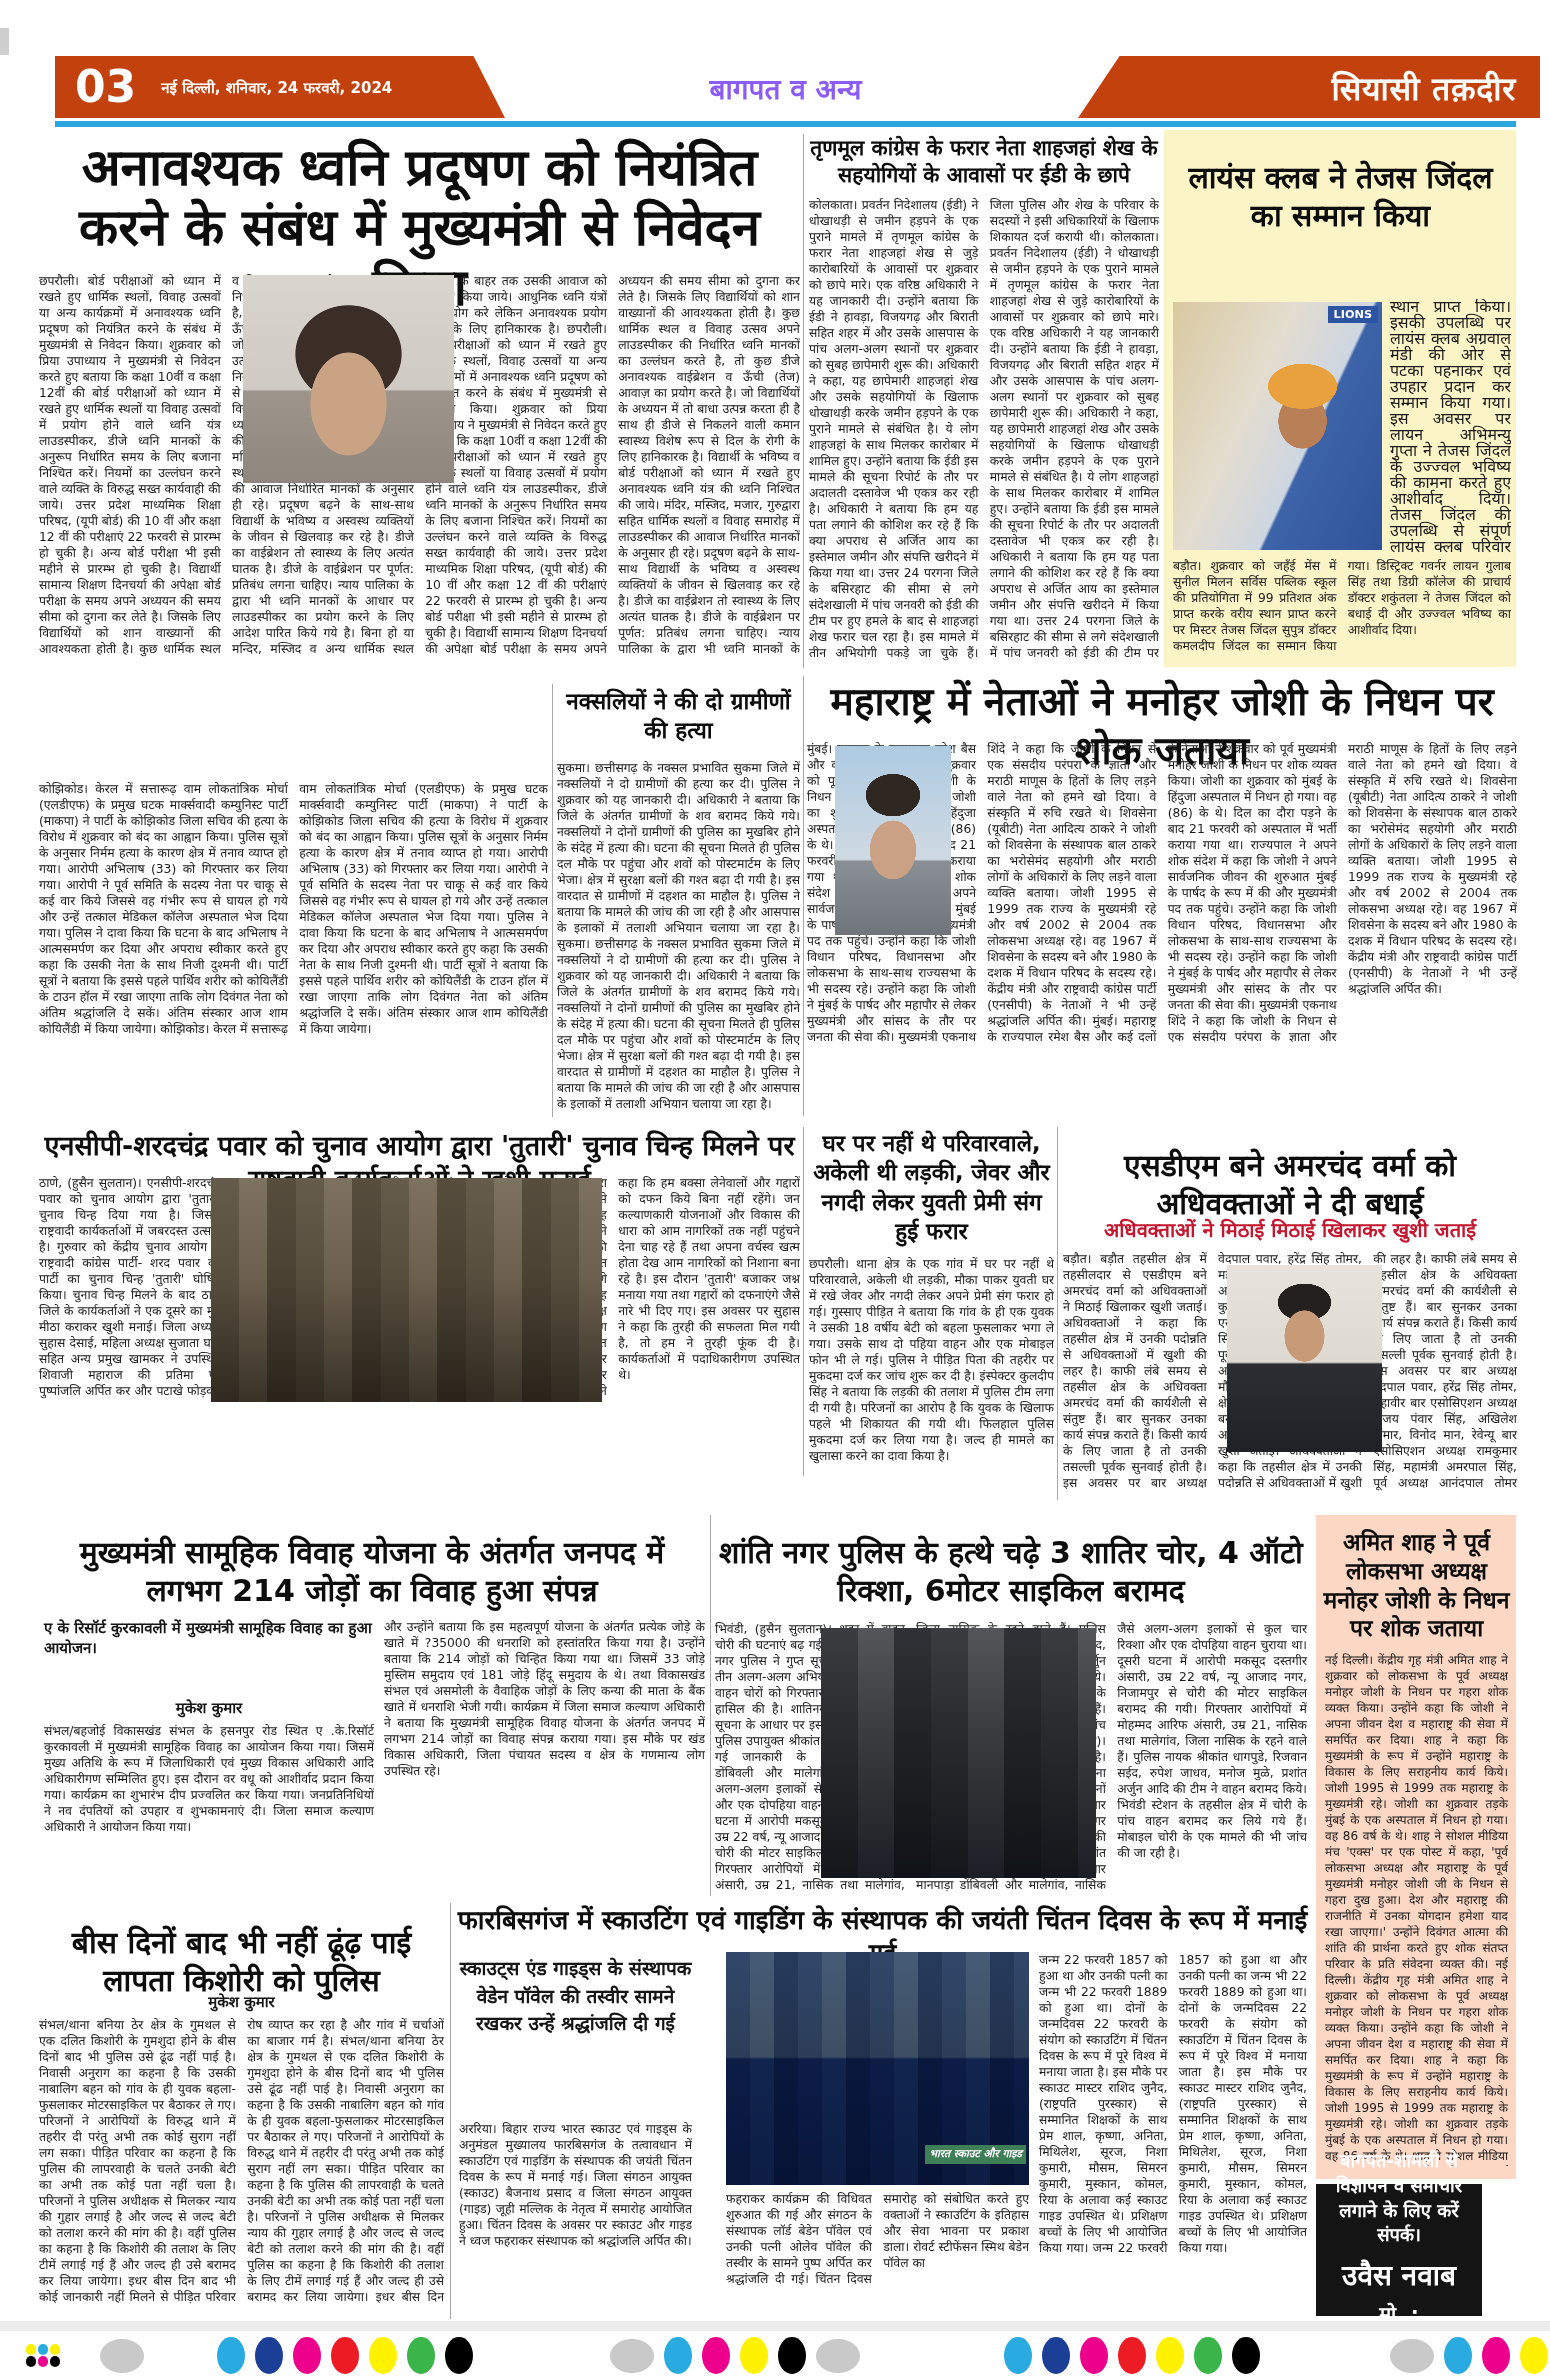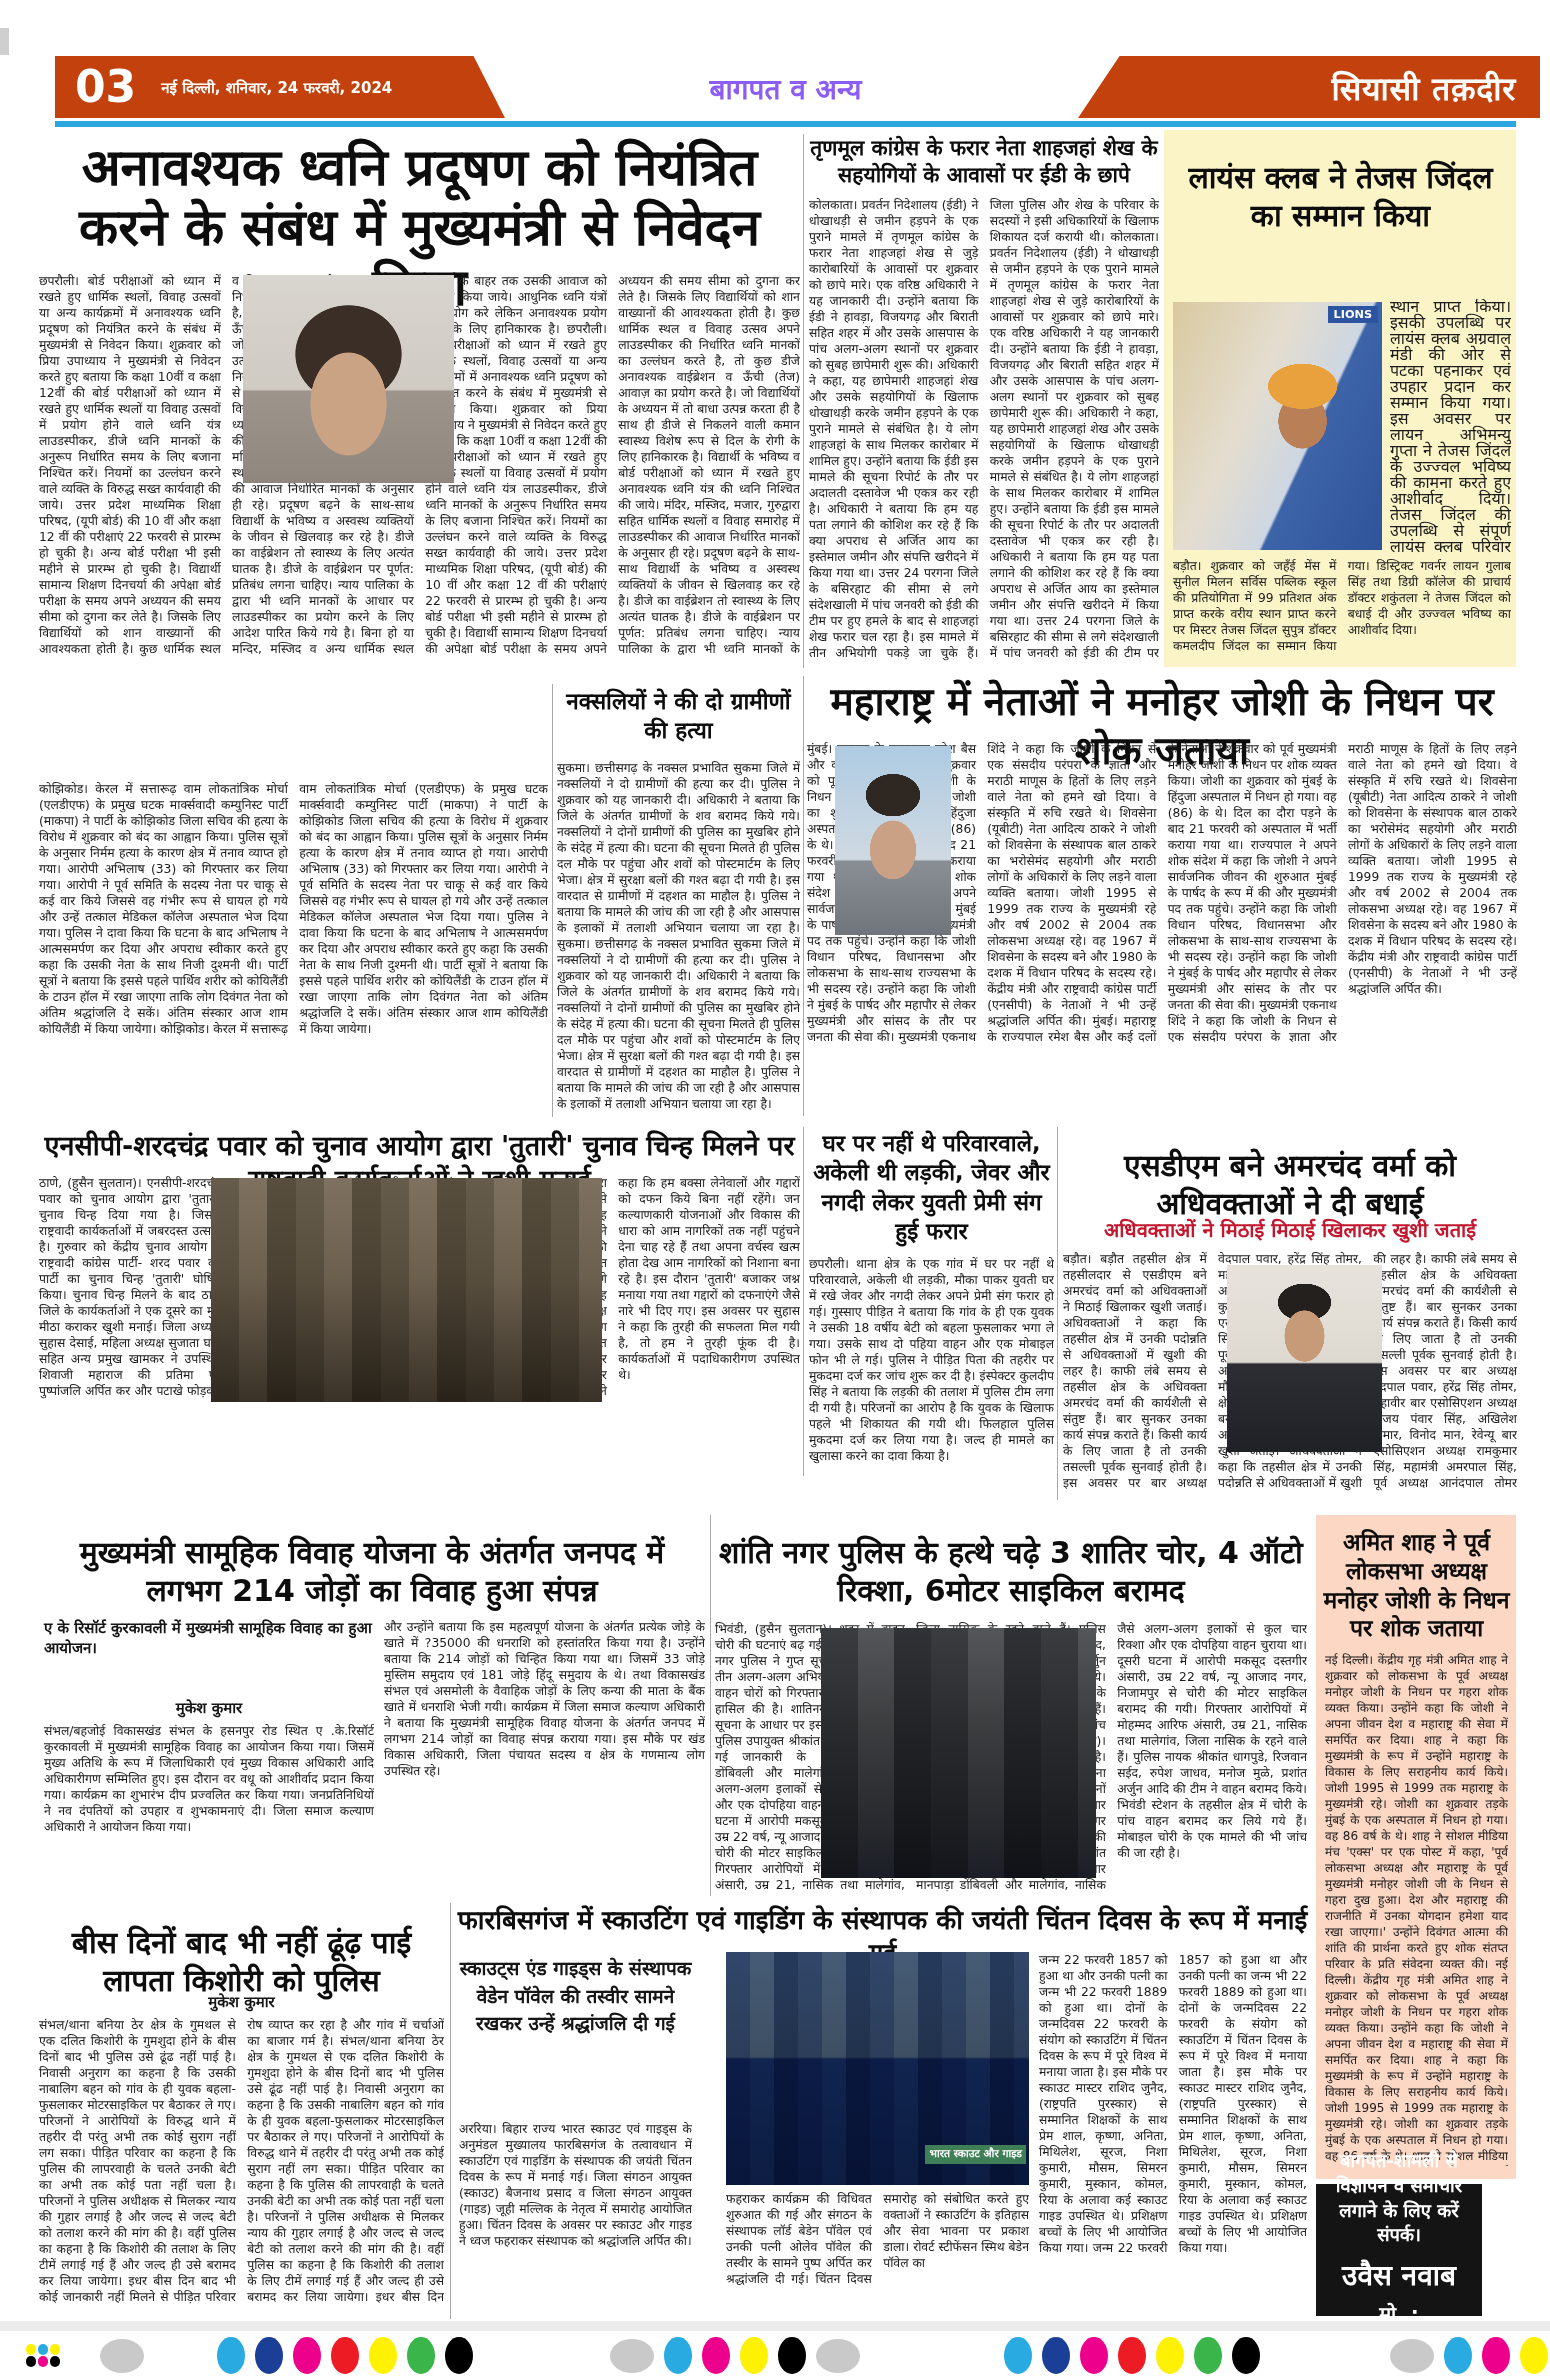--- a/index.html
+++ b/index.html
@@ -59,21 +59,21 @@
      linear-gradient(180deg,#cfc7b8 0%,#b0a797 45%,#5f584c 100%);background-blend-mode:multiply;}
   .ph-sdm{background:
      radial-gradient(32px 41px at 50% 38%,#c79b78 0%,#c79b78 62%,transparent 63%),
      radial-gradient(44px 31px at 50% 20%,#23201d 0%,#23201d 60%,transparent 61%),
      linear-gradient(180deg,#e7e3dc 0%,#ded9d0 52%,#2c2e33 53%,#1f2126 100%);}
   .ph-police{background:
      repeating-linear-gradient(90deg,#4a4f58 0 37px,#6a707a 37px 73px,#3c414a 73px 110px),
      linear-gradient(180deg,#c9c4ba 0%,#8e8a82 40%,#42464e 100%);background-blend-mode:multiply;}
   .ph-scouts{background:
      repeating-linear-gradient(90deg,#3d5a8f 0 24px,#56749f 24px 48px,#2f4a7c 48px 72px),
-     linear-gradient(180deg,#cfc9bd 0%,#b5ad9d 45%,#31507f 46%,#27406b 100%);background-blend-mode:multiply;}
+     linear-gradient(180deg,#cfc9bd 0%,#b5ad9d 45%,#31507f 46%,#27406b 100%);background-blend-mode:multiply;font-style:italic;}
   .ph-banner-green{position:absolute;right:2.8px;bottom:21px;background:#3f7f57;color:#fff;font-size:10.6px;font-weight:700;padding:2.8px 4.2px;max-width:106px;text-align:center;line-height:1.3;}
   
   .print-strip{background:#ececec;}
   .dotrow{display:flex;align-items:center;gap:10px;}
   .dot{border-radius:50%;}
   .d-lg{width:28px;height:37px;}
   .d-gray{width:44px;height:34px;background:#c9c9c9;}
   .tiny{width:10.6px;height:10.6px;border-radius:50%;display:inline-block;margin:0.7px;}
   .c-cyan{background:#29abe2;} .c-blue{background:#1b3f97;} .c-mag{background:#ec008c;}
   .c-red{background:#ed1c24;} .c-yel{background:#fff200;} .c-grn{background:#39b54a;}

